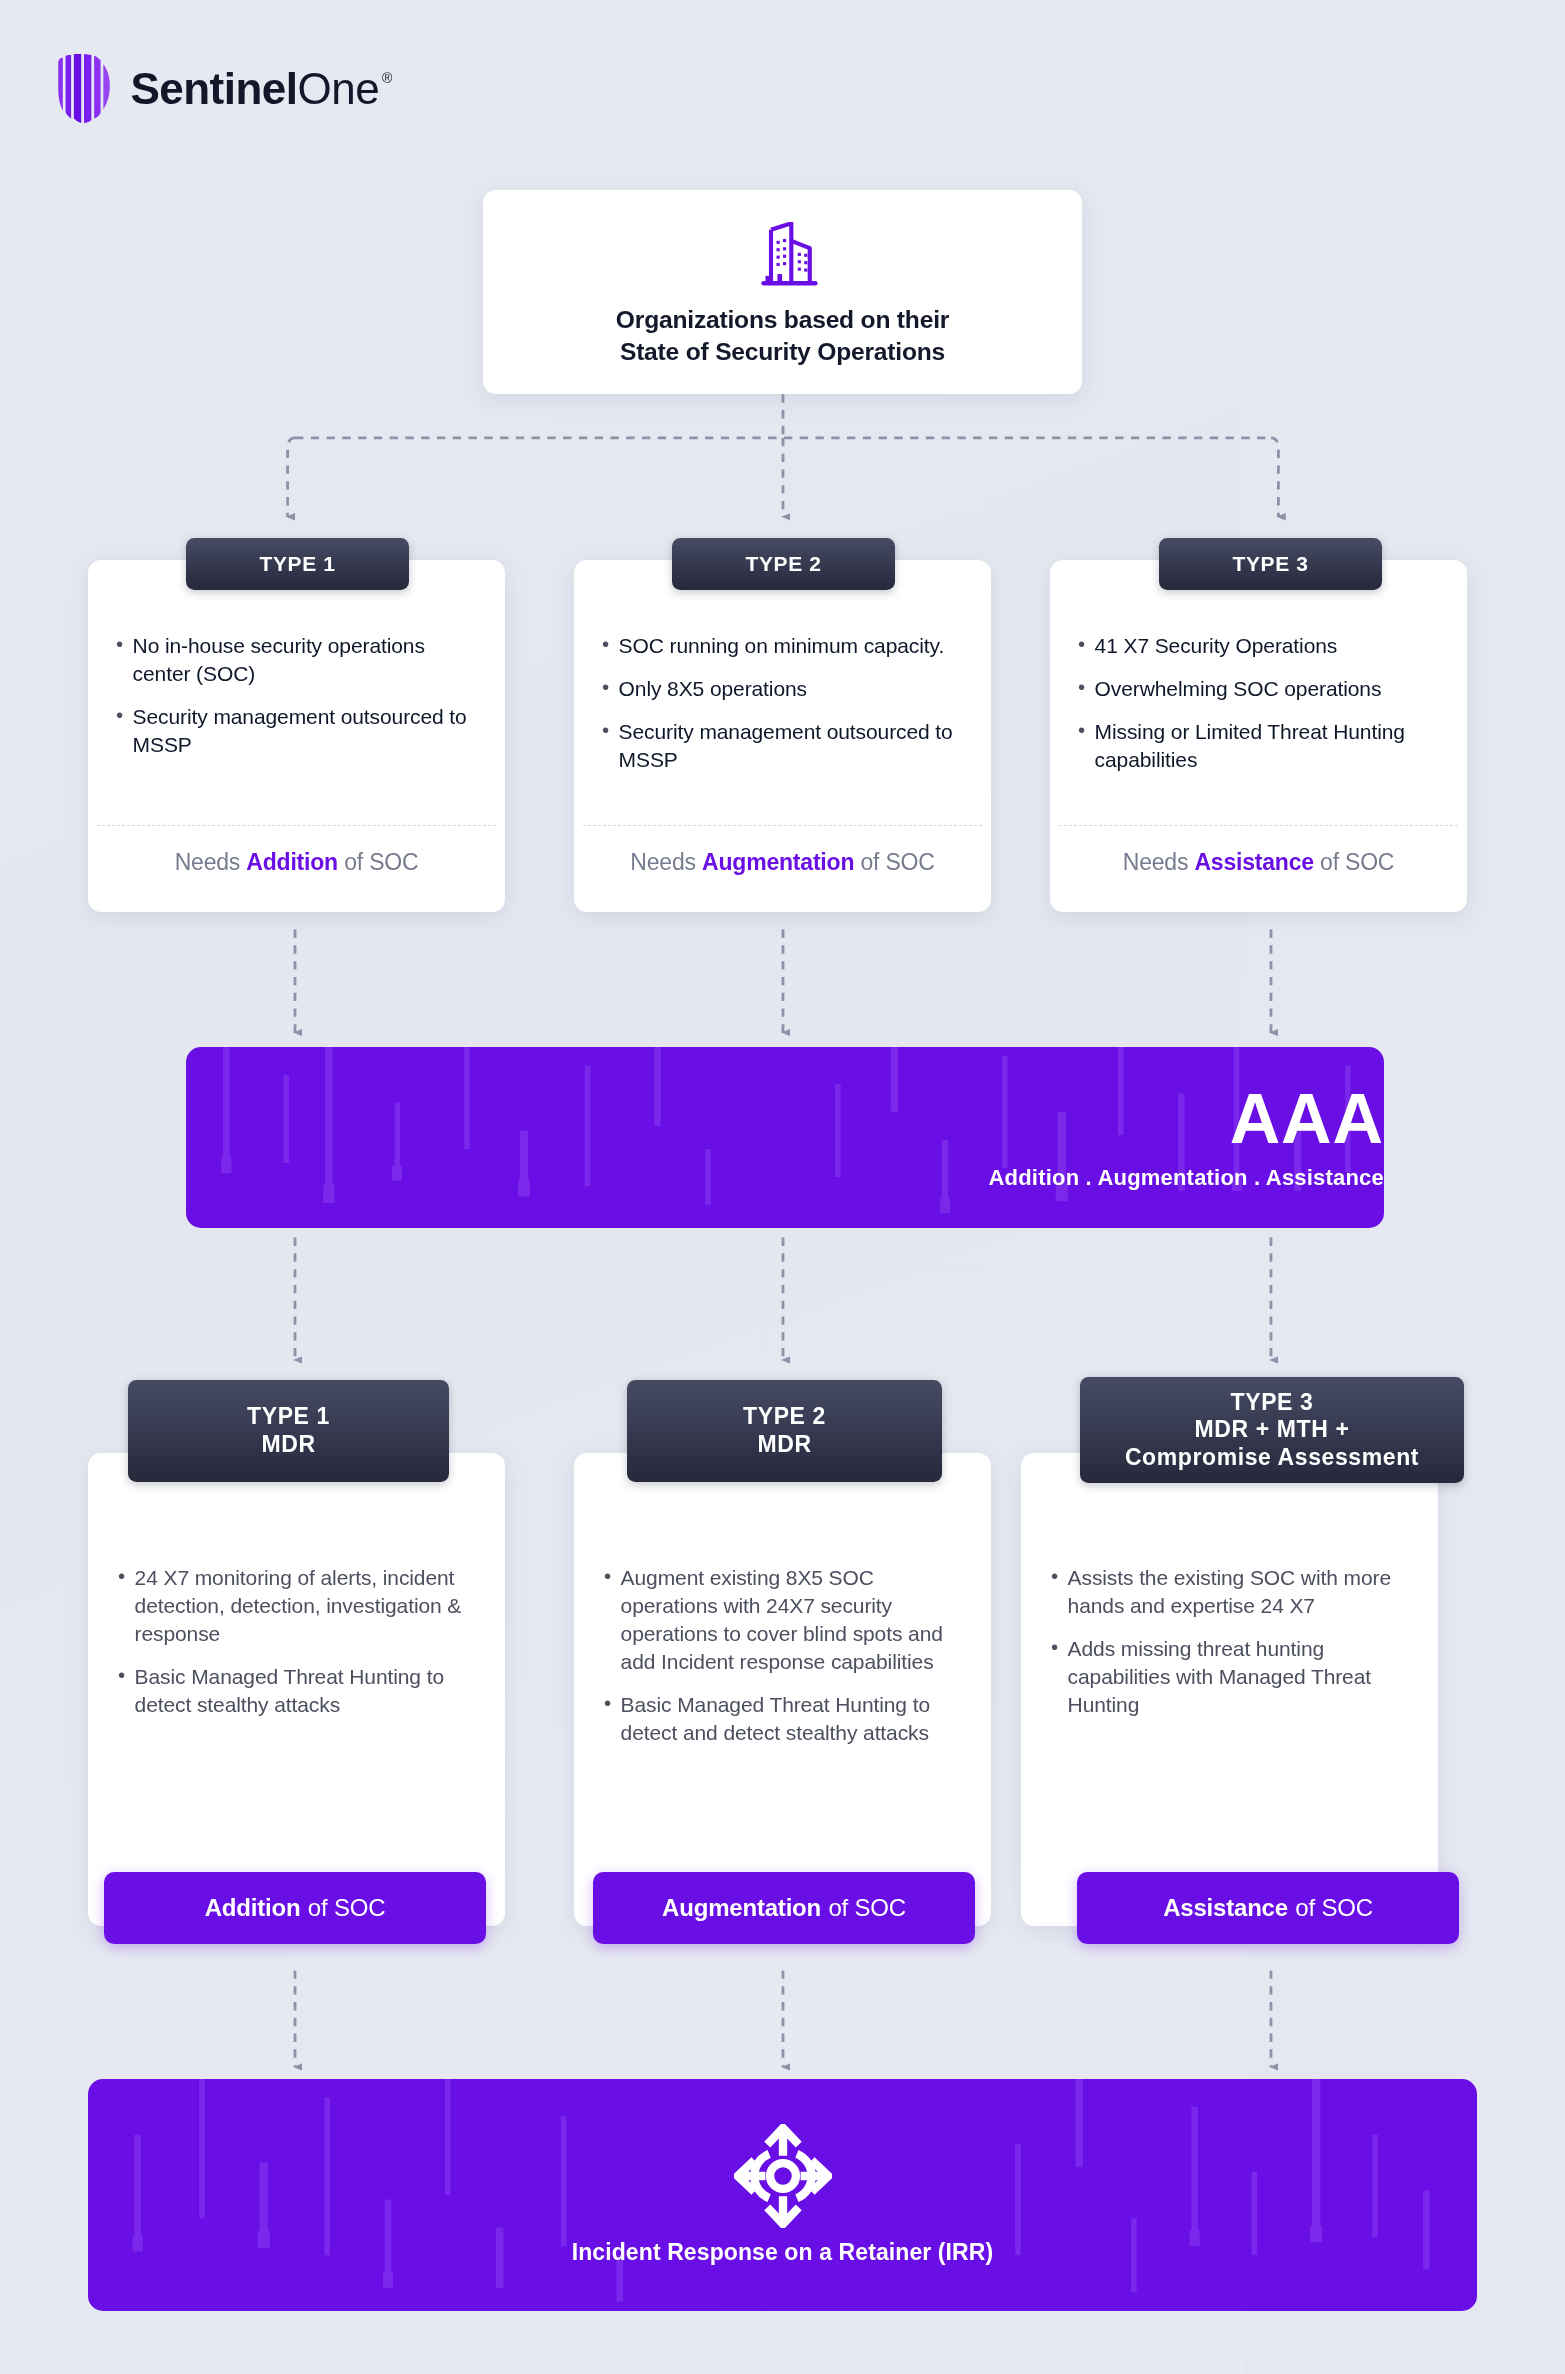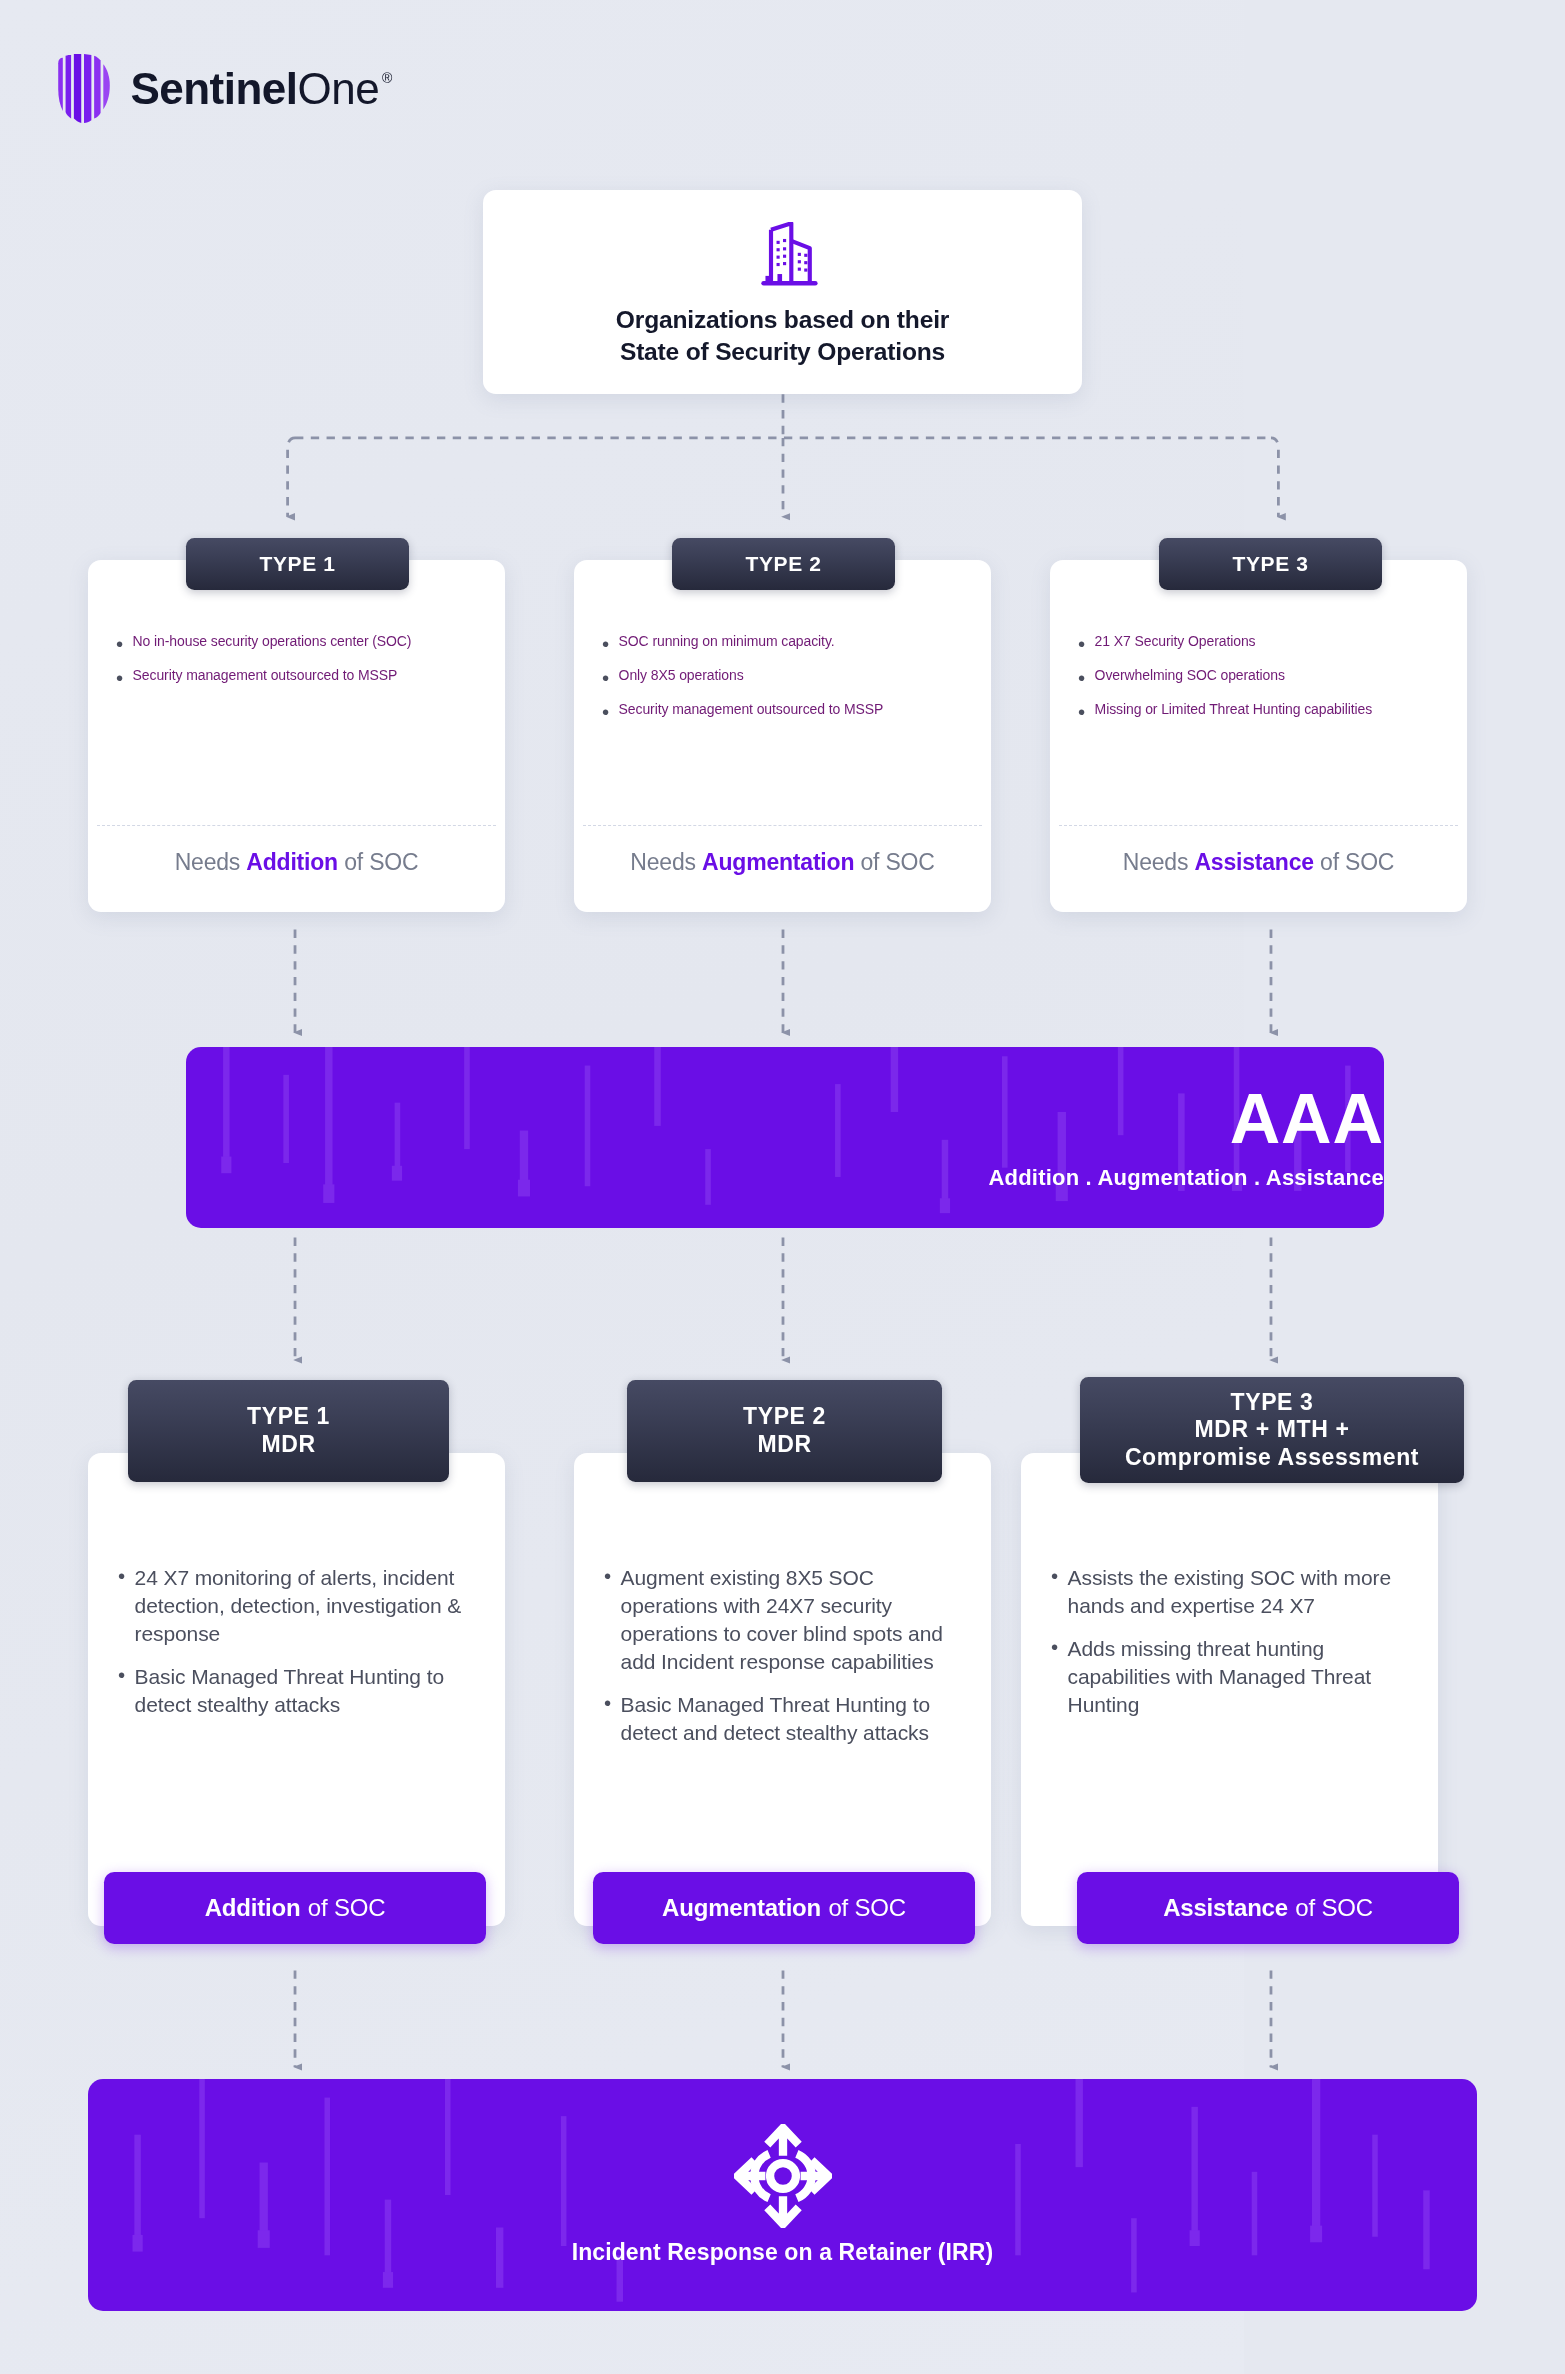--- a/index.html
+++ b/index.html
@@ -81,23 +81,23 @@
     border-radius: 13px;
     box-shadow: 0 5.6px 20.4px rgba(120,130,160,0.16);
   }
   .tcard-body {
     padding: 72px 24px 0 26px;
   }
   .tcard ul { list-style: none; }
   .tcard li {
     position: relative;
     padding-left: 18.6px;
-    font-size: 14px;
+    font-size: 21px;
     line-height: 1.34;
-    color: #701a75;
+    color: #0f172a;
     margin-bottom: 15px;
     letter-spacing: -0.1px;
   }
   .tcard li::before {
     content: "\2022";
     position: absolute;
     left: 1.9px; top: -0.9px;
     font-size: 20.4px;
     color: #4b4f5e;
   }
@@ -346,21 +346,21 @@
       <span>Needs </span><b>Augmentation</b><span> of SOC</span>
     </div>
   </div>
   <div class="badge badge-sm" style="left:672px; top:538px; width:223px; height:52px;">
     <span>TYPE 2</span>
   </div>
 
   <div class="tcard" style="left:1050px; top:560px; width:417px; height:352px;">
     <div class="tcard-body">
       <ul>
-        <li>21 X7 Security Operations</li>
+        <li>41 X7 Security Operations</li>
         <li>Overwhelming SOC operations</li>
         <li>Missing or Limited Threat Hunting capabilities</li>
       </ul>
     </div>
     <div class="tcard-divider" style="top:265px;"></div>
     <div class="tcard-foot" style="top:289px;">
       <span>Needs </span><b>Assistance</b><span> of SOC</span>
     </div>
   </div>
   <div class="badge badge-sm" style="left:1159px; top:538px; width:223px; height:52px;">

